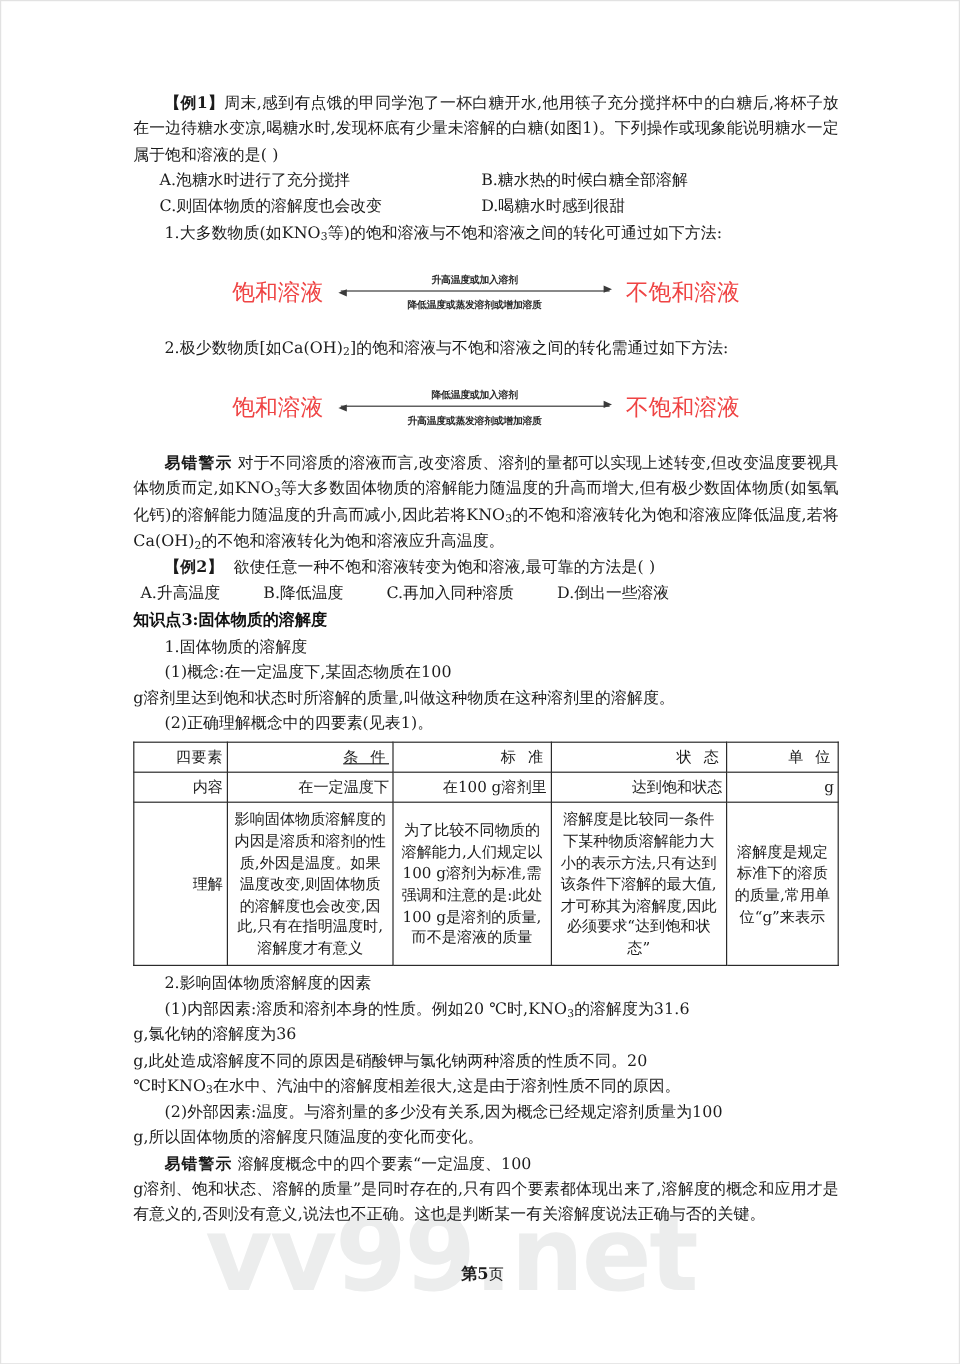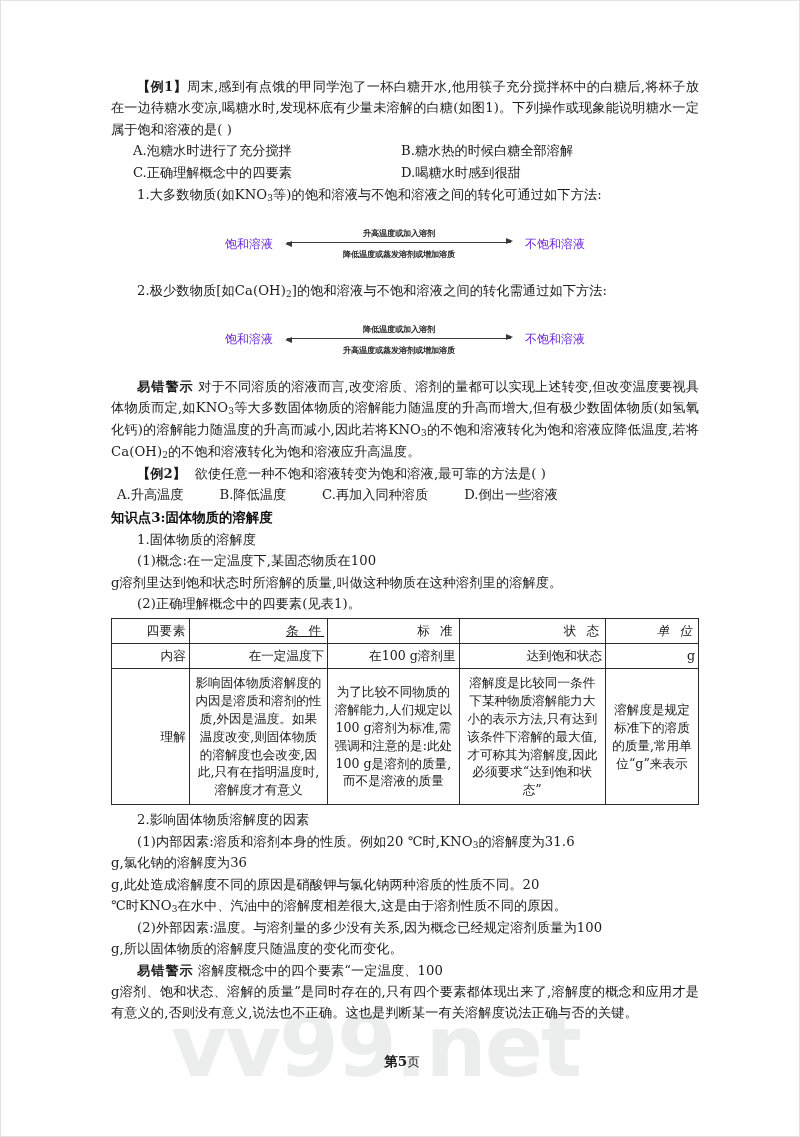--- a/index.html
+++ b/index.html
@@ -66,22 +66,22 @@
   .warn-head { font-weight: bold; letter-spacing: 1px; }
 
   
   .conv {
     display: flex;
     align-items: center;
     justify-content: center;
     margin: 5px 0 3px 0;
   }
   .conv .term {
-    font-size: 12px;
-    color: #6d28d9;
+    font-size: 19px;
+    color: #ef4444;
     white-space: nowrap;
   }
   .conv .arrows {
     position: relative;
     width: 228px;
     height: 34px;
     margin: 16px 12px;
   }
   .conv .lbl {
     position: absolute;
@@ -129,21 +129,21 @@
     padding: 2px 3px;
   }
   table.four tr.hdr td { padding: 3px 3px; letter-spacing: 3px; }
   table.four tr.hdr td.nosp { letter-spacing: 0.5px; }
   table.four tr.r2 td { padding: 3px 3px; }
   table.four td.body { text-align: center; padding: 5px 5px; }
   .c1 { width: 70px; }
   .c2 { width: 130px; text-decoration: underline; }
   .c3 { width: 123px; }
   .c4 { width: 138px; margin-left: 36px; }
-  .c5 { width: 85px; font-style: italic; }
+  .c5 { width: 85px; }
 
   .footer {
     position: absolute;
     left: 4px; right: 0;
     top: 1052px;
     text-align: center;
     font-size: 12.5px;
     color: #1b1b1b;
   }
   .footer .big { font-weight: bold; font-size: 13.5px; }
@@ -172,21 +172,21 @@
 
     <div class="blk ind1">
       <span class="bold">【例1】</span><span>周末,感到有点饿的甲同学泡了一杯白糖开水,他用筷子充分搅拌杯中的白糖后,将杯子放在一边待糖水变凉,喝糖水时,发现杯底有少量未溶解的白糖(如图1)。下列操作或现象能说明糖水一定属于饱和溶液的是(        )</span>
     </div>
 
     <div class="opts">
       <span class="o1">A.泡糖水时进行了充分搅拌</span>
       <span class="o2">B.糖水热的时候白糖全部溶解</span>
     </div>
     <div class="opts">
-      <span class="o1">C.正确理解概念中的四要素</span>
+      <span class="o1">C.则固体物质的溶解度也会改变</span>
       <span class="o2">D.喝糖水时感到很甜</span>
     </div>
 
 
     <div class="blk ind1">
       <span>1.大多数物质(如KNO</span><sub>3</sub><span>等)的饱和溶液与不饱和溶液之间的转化可通过如下方法:</span>
     </div>
 
     <div class="conv">
       <span class="term">饱和溶液</span>

